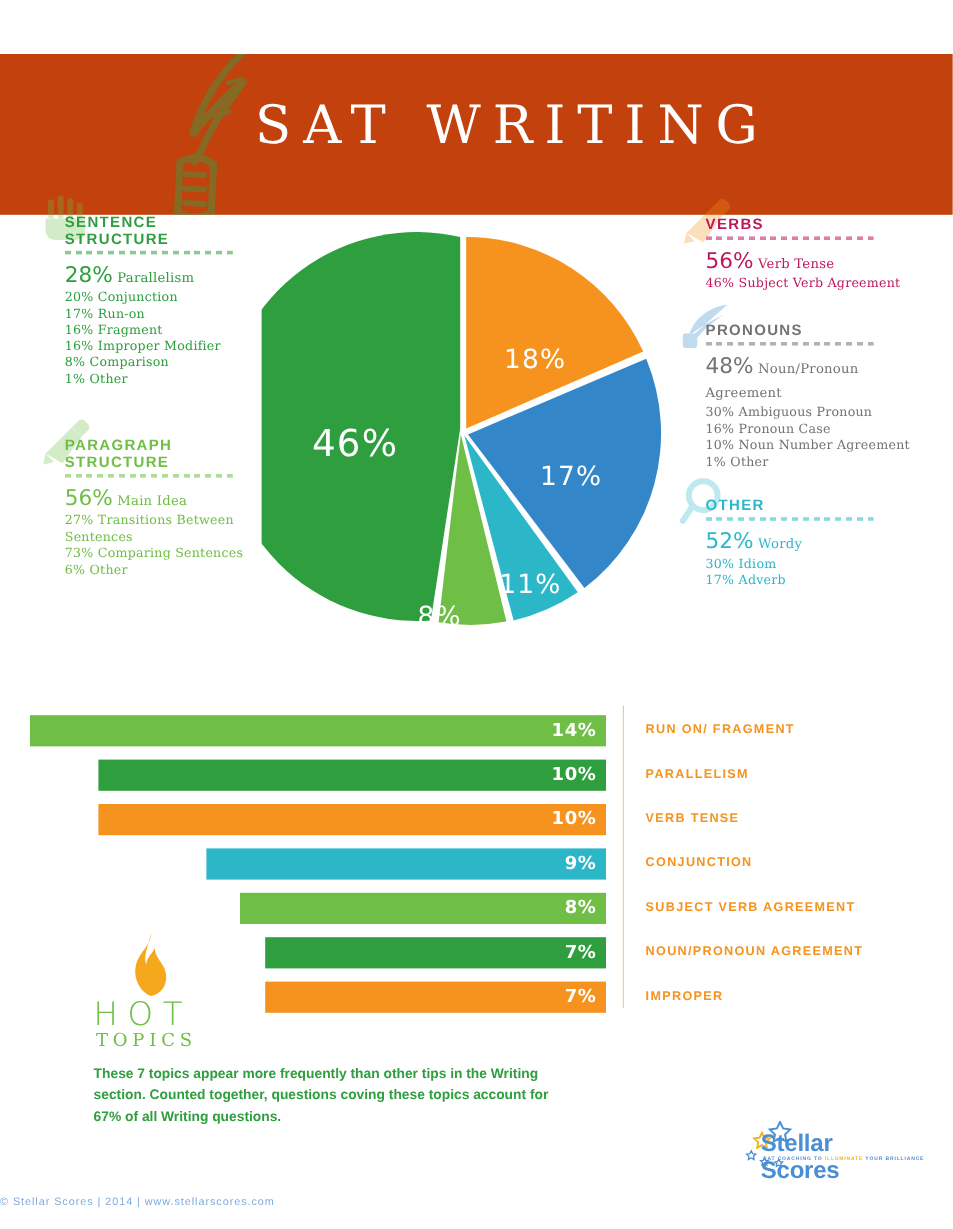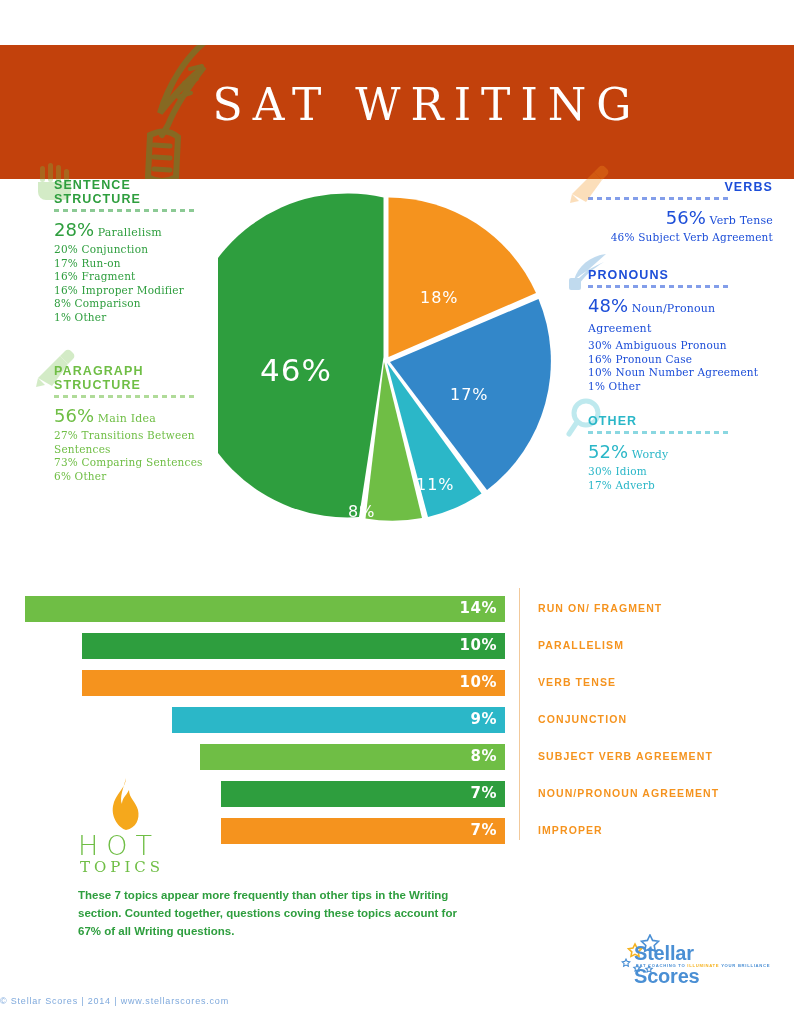--- a/index.html
+++ b/index.html
@@ -42,27 +42,27 @@
     opacity:.55;
   }
   .block .list{margin-top:8px;}
   .block .list .ln{font-family:"DejaVu Serif", serif;font-size:10.5px;line-height:13.5px;letter-spacing:.2px;}
   .block .list .ln.first{font-size:11px;line-height:20px;}
   .block .list .ln.first .big{font-size:18px;font-family:"DejaVu Sans", sans-serif;font-weight:400;letter-spacing:0;}
   .blk-icon{position:absolute;left:-22px;top:-16px;width:44px;height:40px;opacity:.30;z-index:1;}
 
   .green-d{color:#2E9E3E;}
   .green-l{color:#6FBE45;}
-  .orange{color:#1d4ed8;text-align:right;}
-  .blue{color:#1d4ed8;}
+  .orange{color:#be185d;}
+  .blue{color:#737373;}
   .teal{color:#2BB7C8;}
 
   
   .pie-wrap{position:absolute;left:218px;top:190px;width:336px;height:340px;}
-  .pie-label{position:absolute;color:#fff;font-size:16px;font-weight:400;letter-spacing:1px;font-family:"DejaVu Sans", sans-serif;}
+  .pie-label{position:absolute;color:#fff;font-size:22px;font-weight:400;letter-spacing:1px;font-family:"DejaVu Sans", sans-serif;}
 
   
   .bars{position:absolute;left:0;top:588px;width:794px;height:270px;}
   .bar-row{position:absolute;left:40px;width:714px;height:26px;}
   .bar-track{position:absolute;left:0;top:0;width:465px;height:26px;}
   .bar{position:absolute;top:0;right:0;height:26px;}
   .bar-val{position:absolute;right:8px;top:3px;color:#fff;font-size:15px;font-weight:bold;letter-spacing:.5px;font-family:"DejaVu Sans", sans-serif;}
   .bar-lab{position:absolute;left:498px;top:6px;color:#F5931E;font-size:10.5px;font-weight:bold;letter-spacing:1.1px;text-transform:uppercase;white-space:nowrap;text-align:right;}
   .bar-divider{position:absolute;left:519px;top:0px;width:1px;height:252px;background:#F2C99B;}
 

